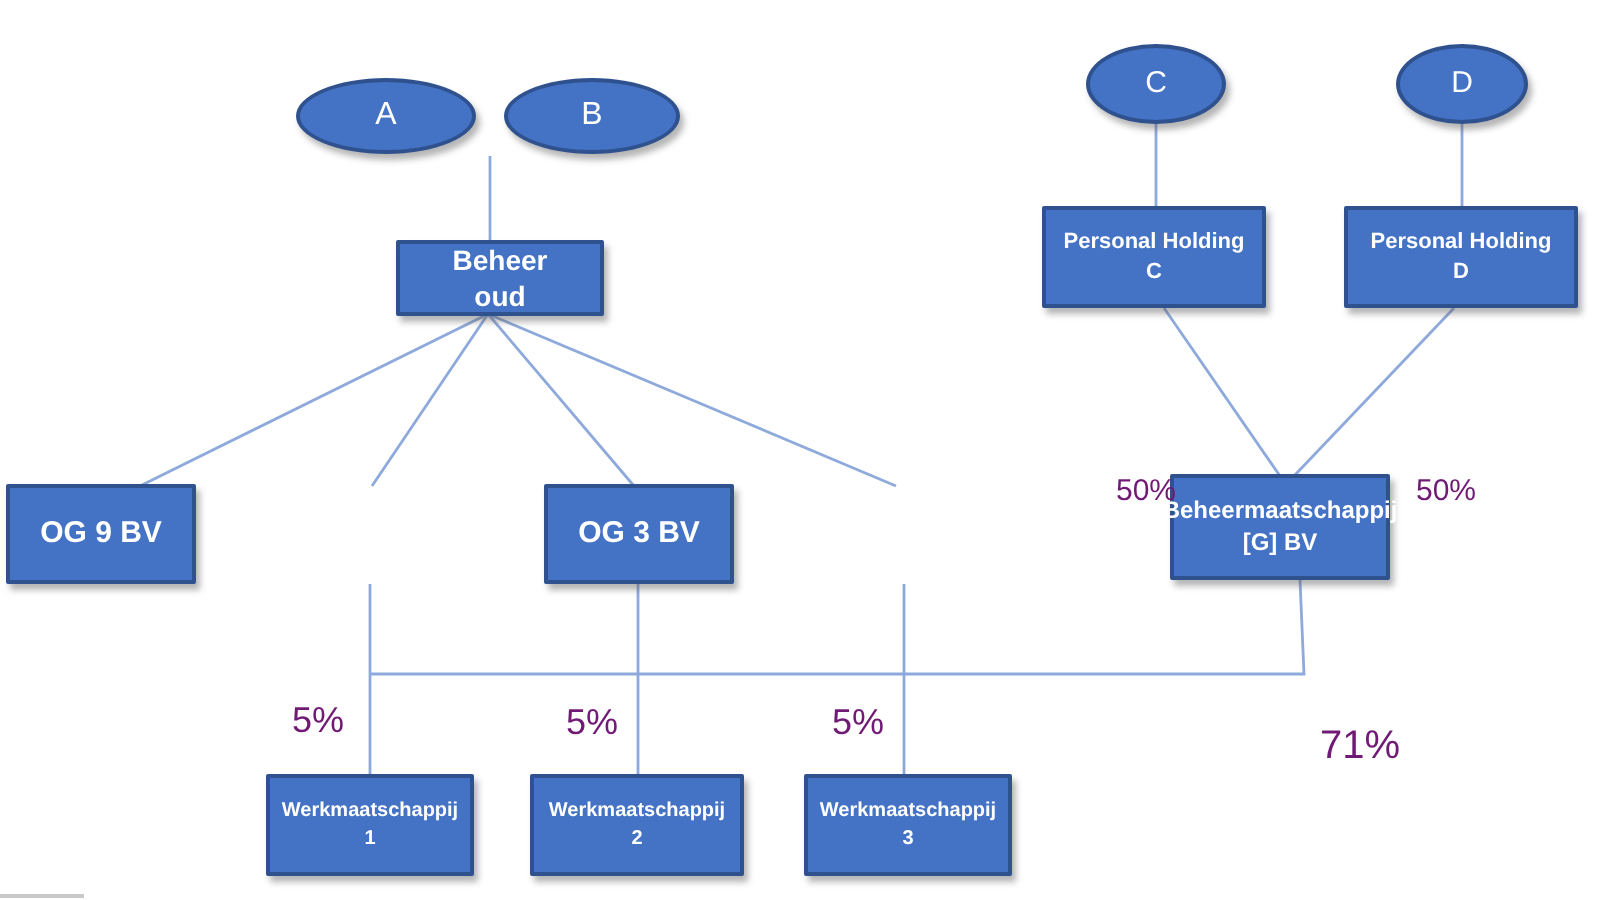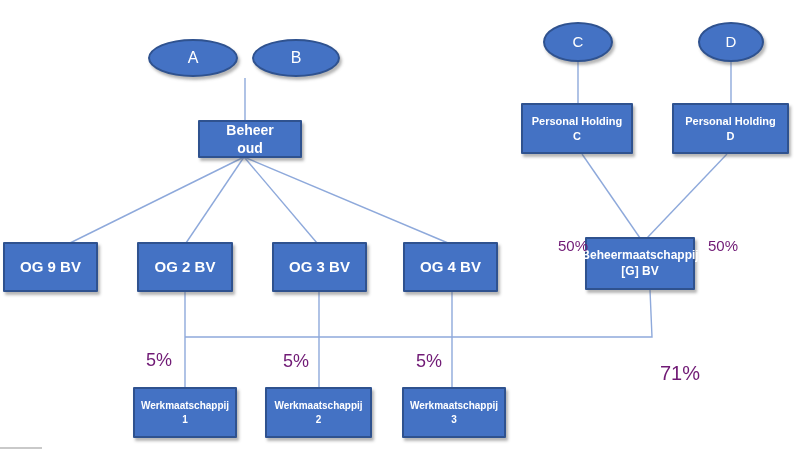--- a/index.html
+++ b/index.html
@@ -82,28 +82,22 @@
   </div>
 
   <div class="node rect" id="beheer-oud">
     <span>Beheer
 oud</span>
   </div>
 
   <div class="node rect" id="og1">
     <span>OG 9 BV</span>
   </div>
-  <div class="node rect" id="og2">
-    <span>OG 2 BV</span>
-  </div>
   <div class="node rect" id="og3">
     <span>OG 3 BV</span>
-  </div>
-  <div class="node rect" id="og4">
-    <span>OG 4 BV</span>
   </div>
 
   <div class="node rect" id="ph-c">
     <span>Personal Holding
 C</span>
   </div>
   <div class="node rect" id="ph-d">
     <span>Personal Holding
 D</span>
   </div>

